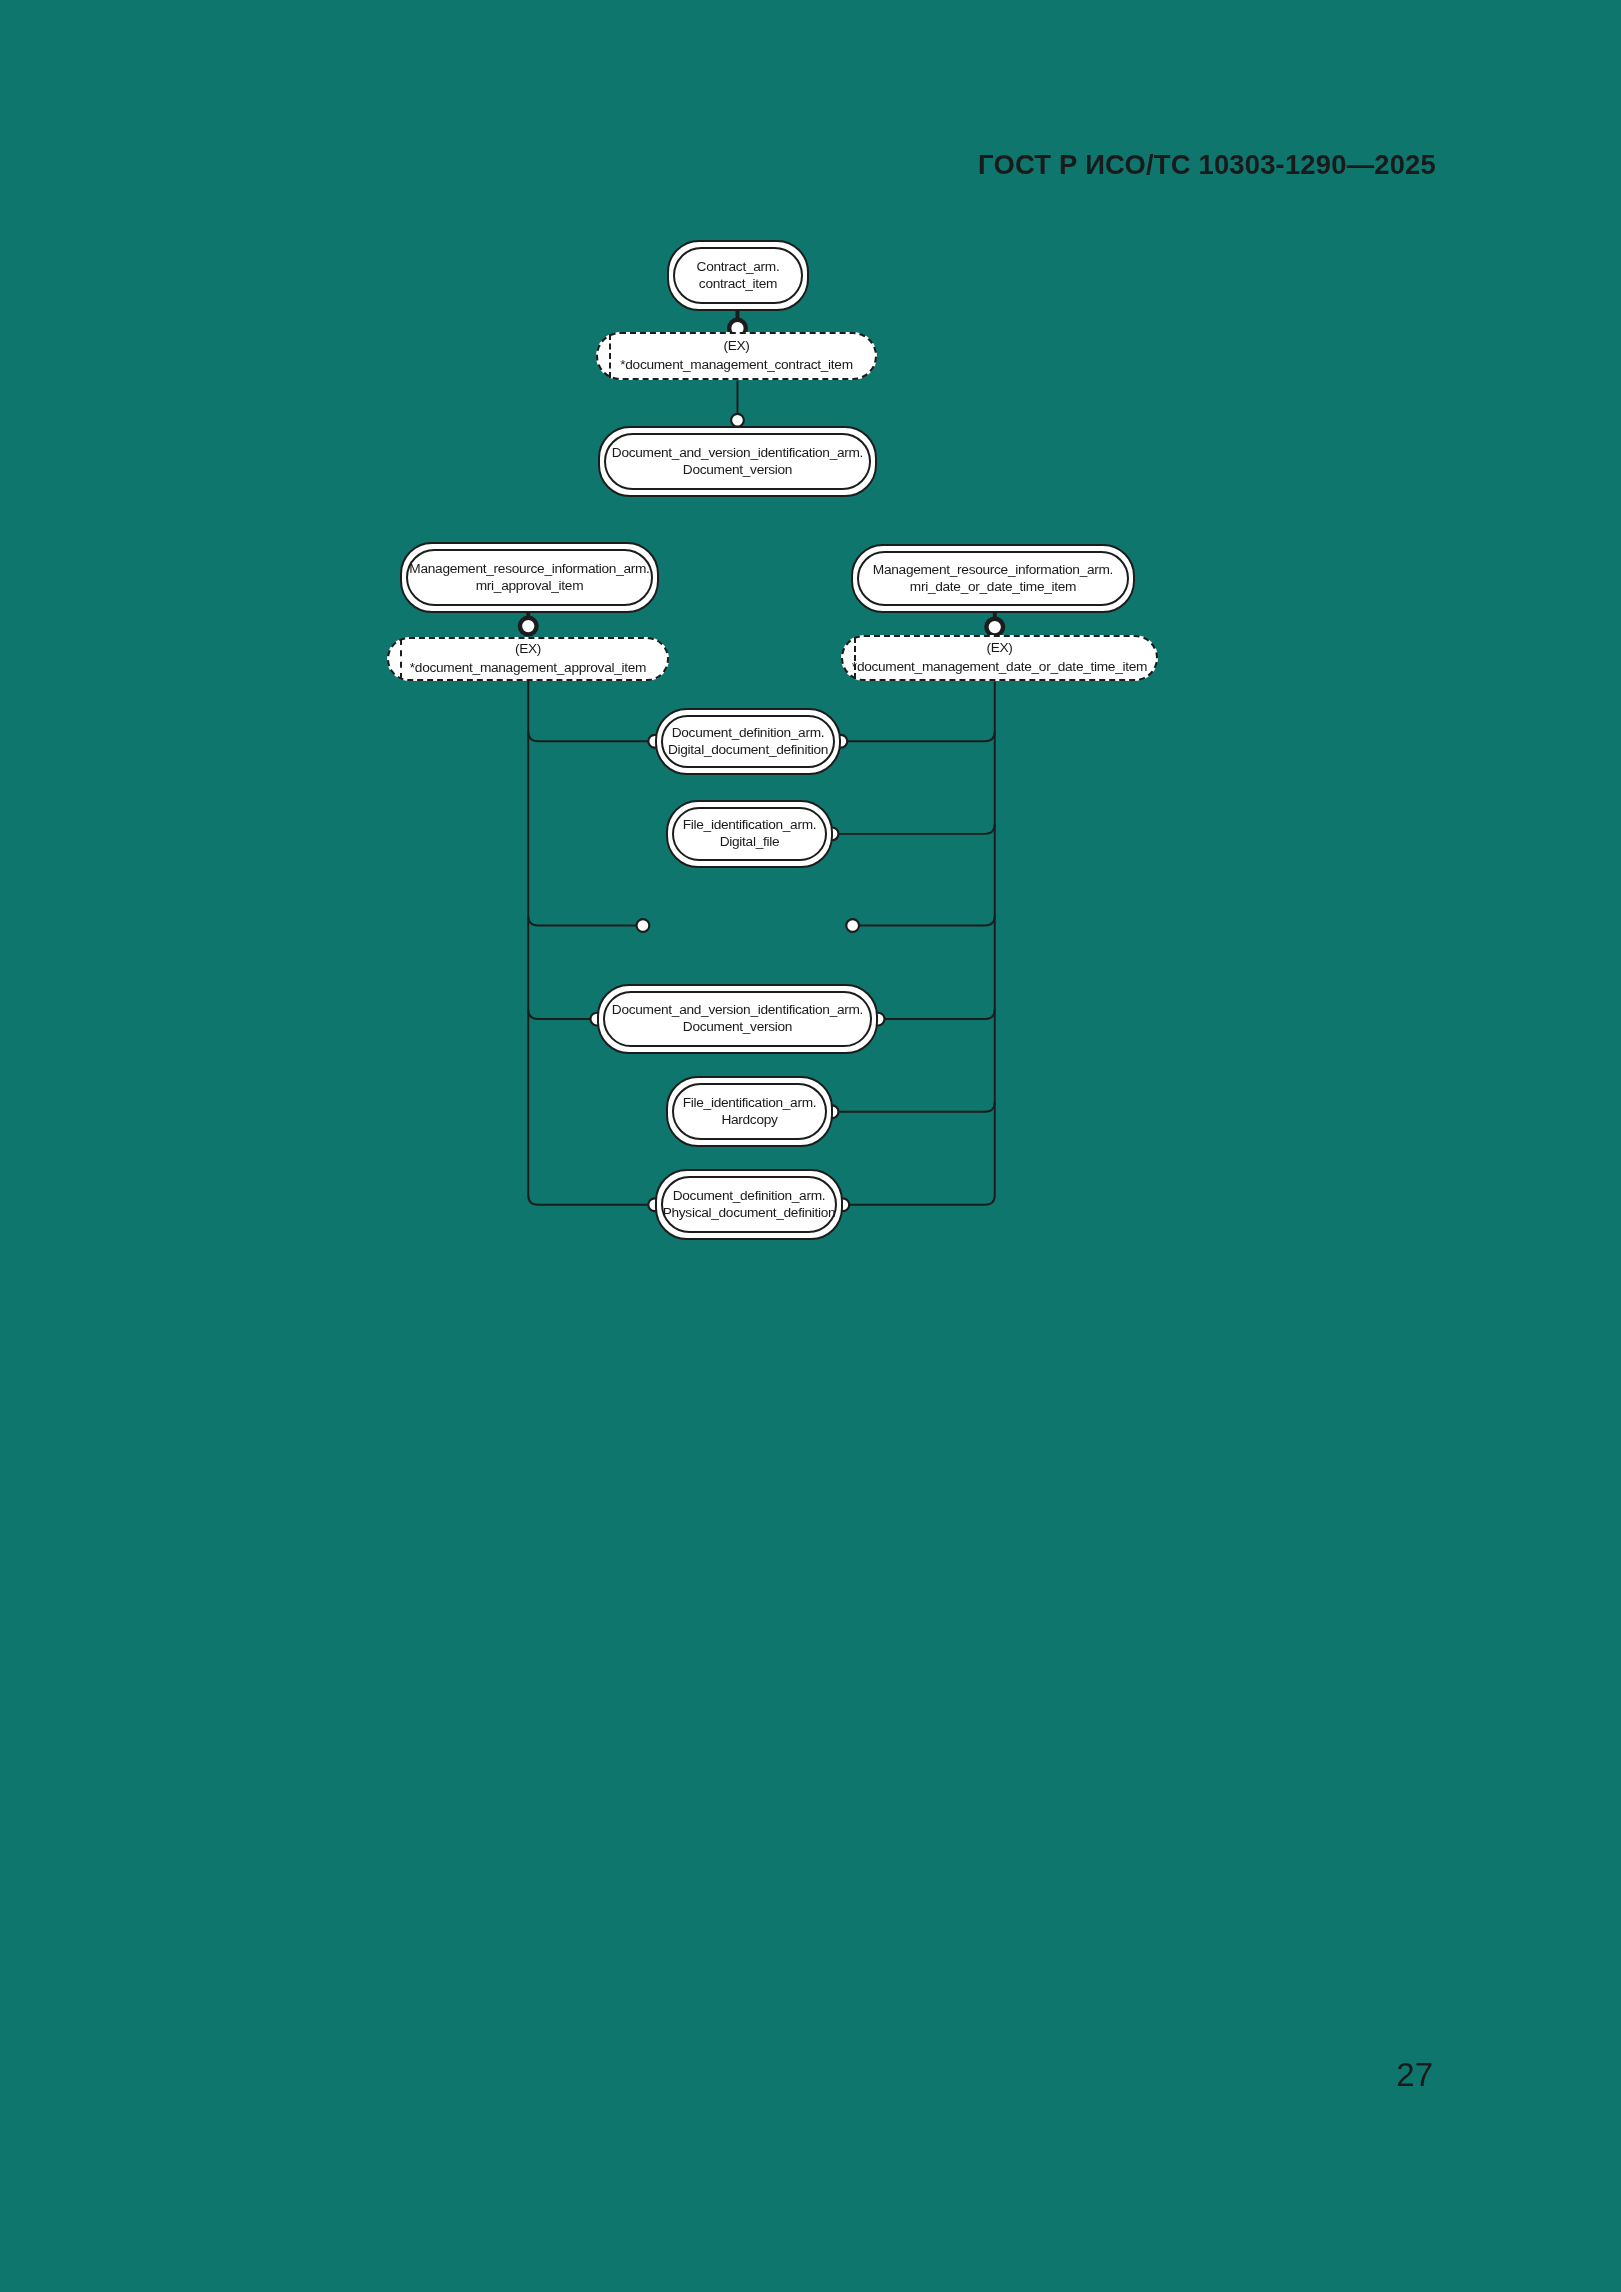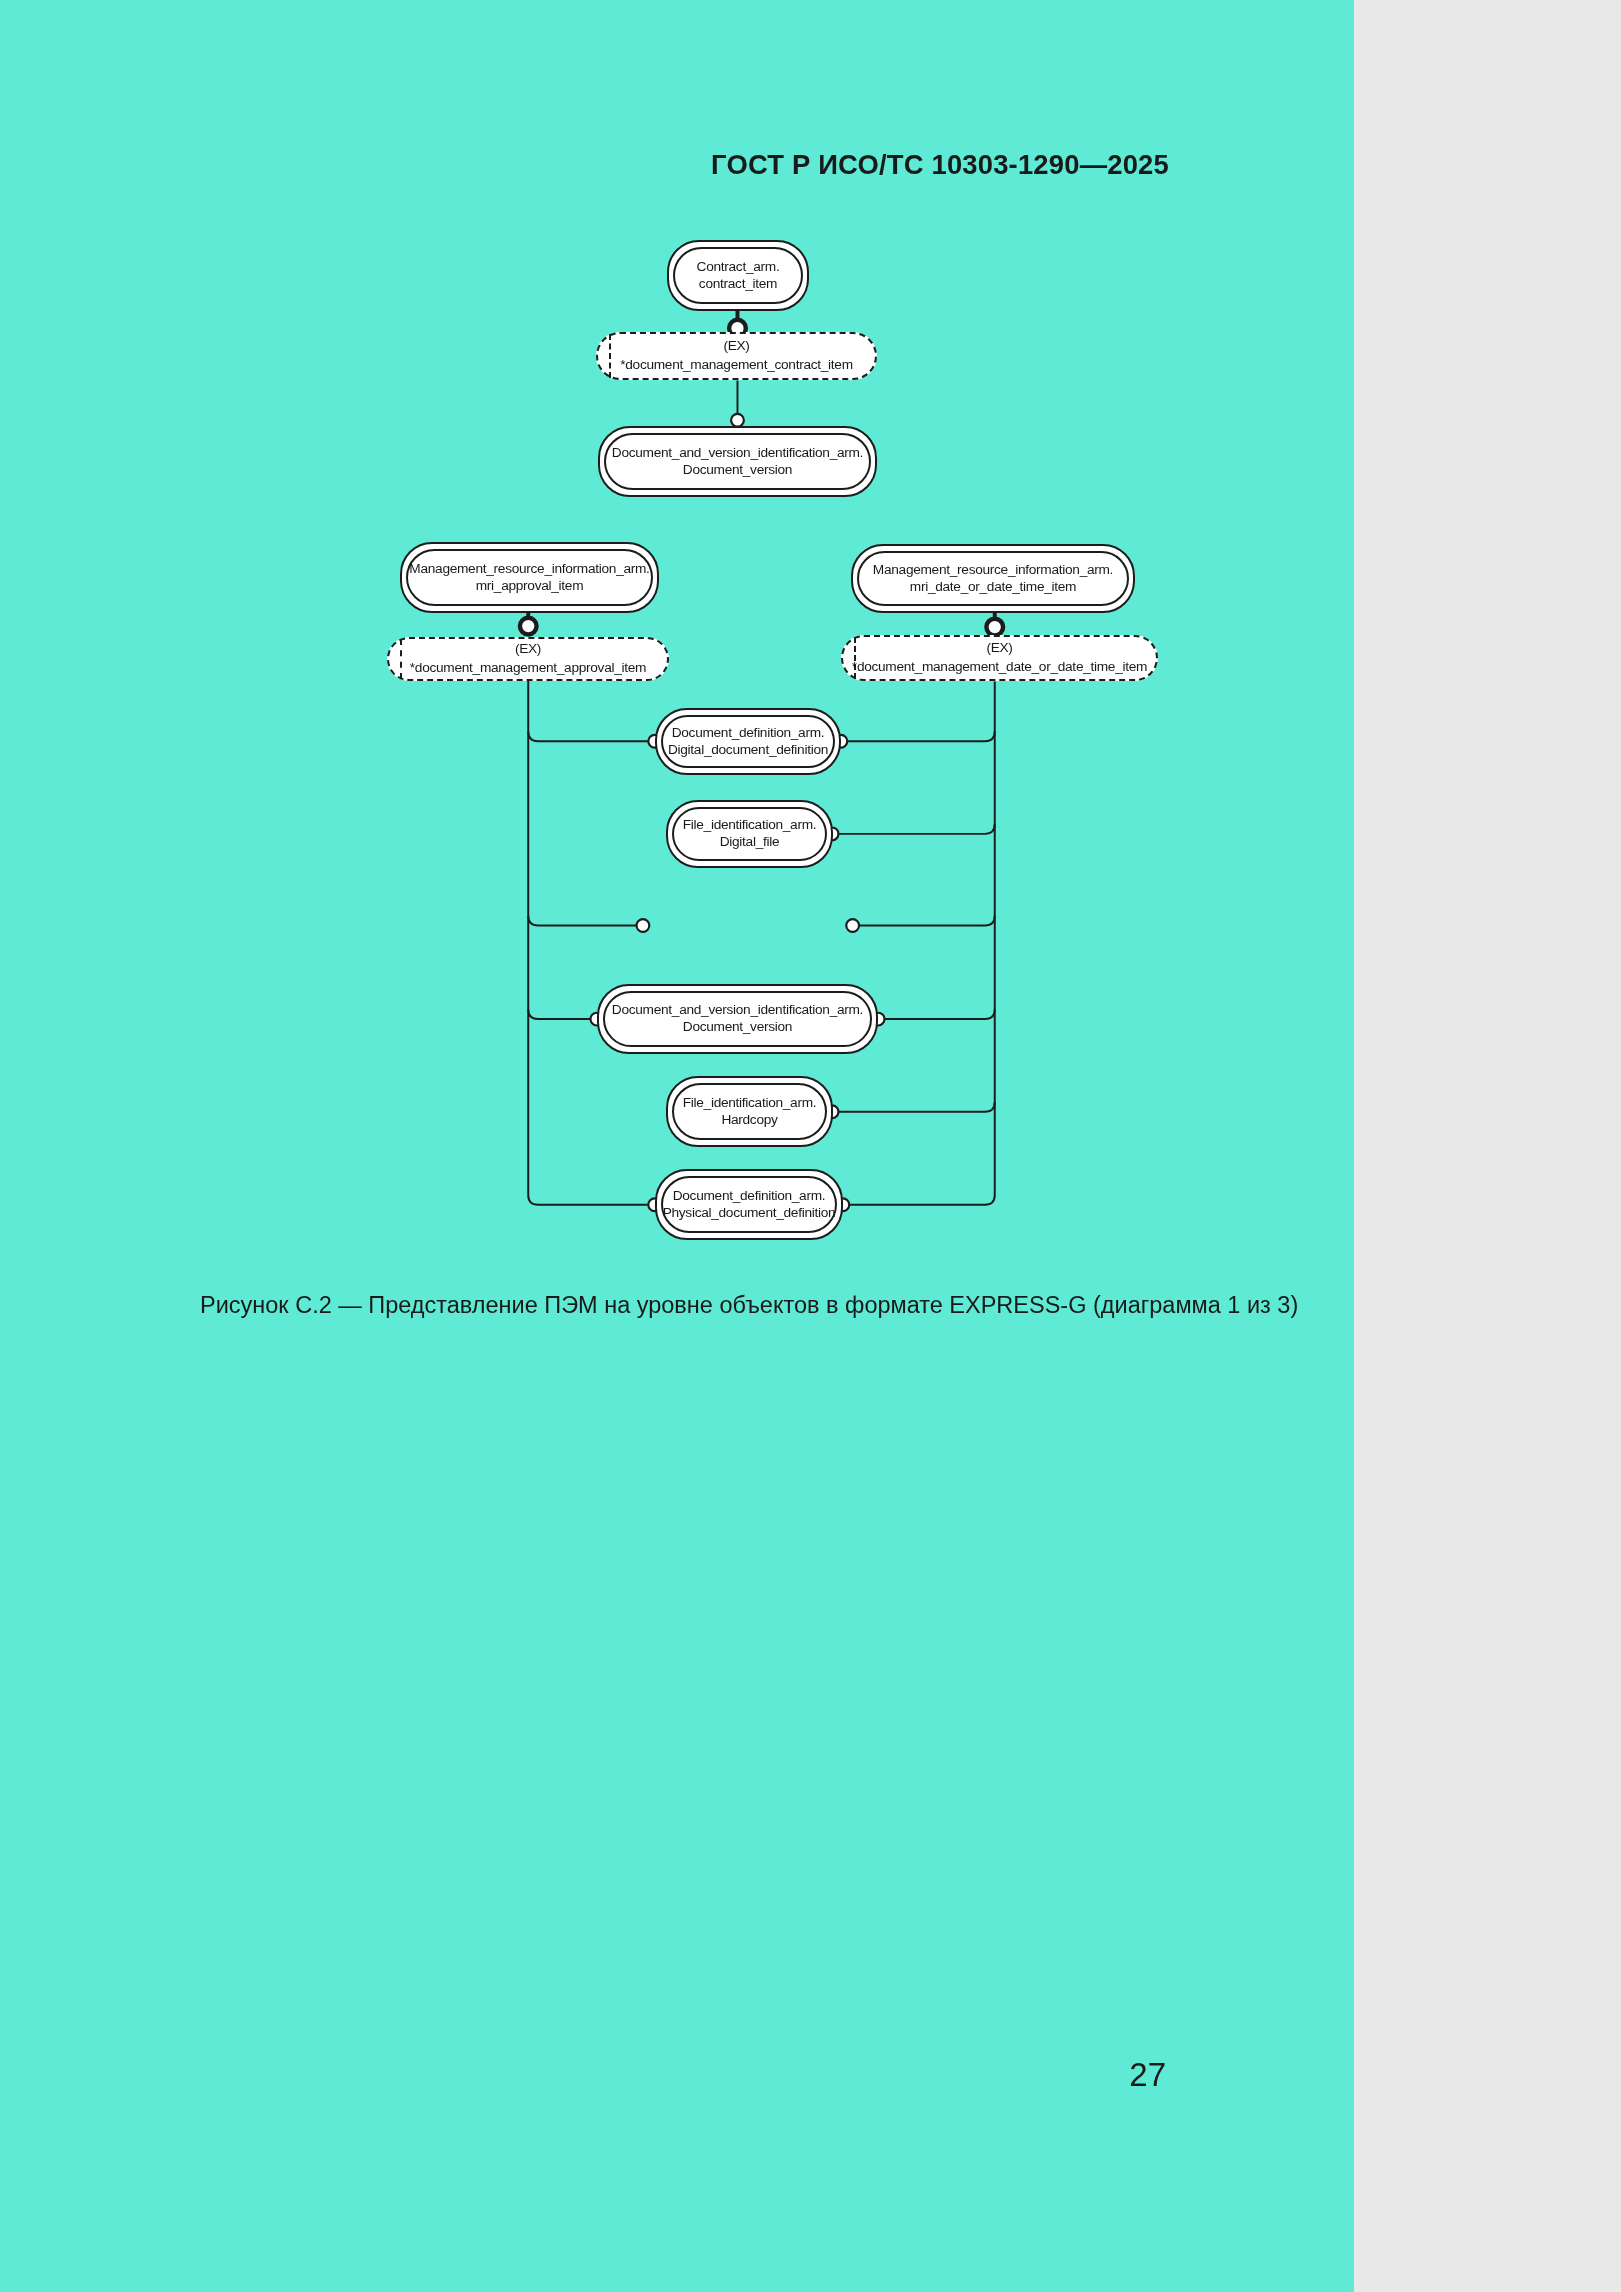--- a/index.html
+++ b/index.html
@@ -1,19 +1,19 @@
 <!DOCTYPE html>
 <html><head>
 <meta charset="utf-8">
 <style>
   html,body{margin:0;padding:0;background:#e8e8e8;}
   .page{
     position:relative;
-    width:1354px;height:2293px;
-    background:#5eead4;
+    width:1621px;height:2293px;
+    background:#0f766e;
     font-family:"Liberation Sans", sans-serif;
     color:#1a1a1a;
     overflow:hidden;
   }
   .doc-header{
     position:absolute;
     top:149px;right:185px;
     font-size:27.4px;font-weight:bold;
     letter-spacing:0.2px;
     white-space:nowrap;
@@ -182,18 +182,17 @@
     </div>
   </div>
 
   <div class="node entity" style="left:655px;top:1169px;width:188px;height:71px">
     <div class="stadium">
       <span class="l1">Document_definition_arm.</span>
       <span class="l2">Physical_document_definition</span>
     </div>
   </div>
 
-  <div class="fig-caption">Рисунок С.2 — Представление ПЭМ на уровне объектов в формате EXPRESS-G (диаграмма 1 из 3)</div>
 
   <div class="page-number">27</div>
 
 </div>
 
 
 </body></html>

